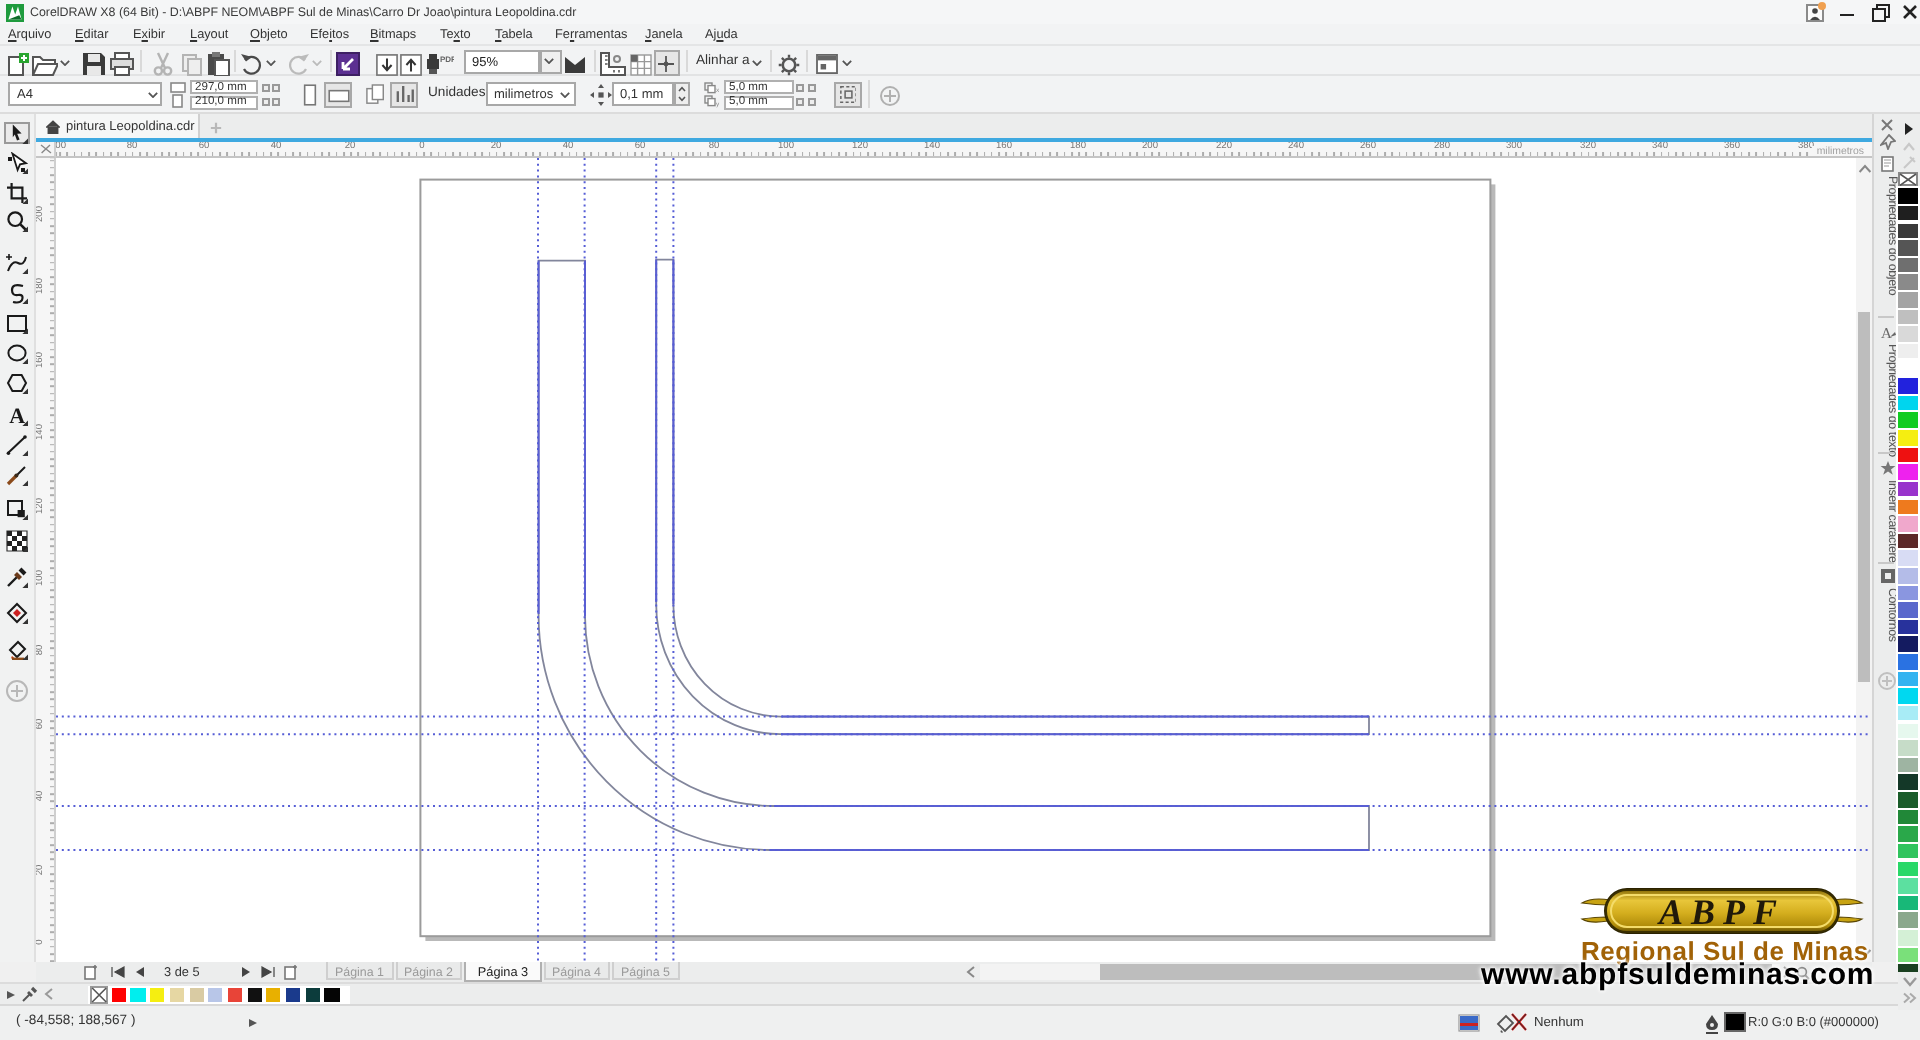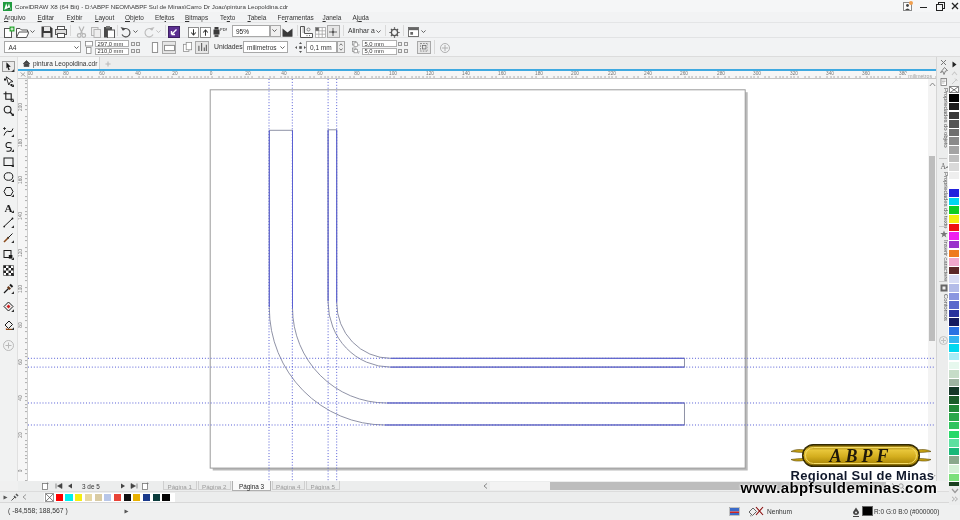--- a/index.html
+++ b/index.html
@@ -631,13 +631,13 @@
 <path d="M19 9 Q10 7.5 5 10.5 Q12 11.5 18 11.5 Z"></path>
       <path d="M18 19.5 Q9 21 5 18.5 Q12 17.5 17 17.5 Z"></path>
 <path d="M131 9 Q140 7.5 145 10.5 Q138 11.5 132 11.5 Z"></path>
       <path d="M132 19.5 Q141 21 145 18.5 Q138 17.5 133 17.5 Z"></path>
 </g>
 <rect x="16" y="3" width="118" height="23" rx="11.5" fill="#2a2200"></rect>
 <rect x="17" y="4" width="116" height="21" rx="10.5" fill="url(#gold)" stroke="#3a2f00" stroke-width="1"></rect>
 <rect x="19.5" y="6.5" width="111" height="16" rx="8" fill="none" stroke="#f4dc6a" stroke-width="1"></rect>
 <text x="75" y="21" text-anchor="middle" font-family="Liberation Serif" font-style="italic" font-weight="bold" font-size="18" fill="#20190a" letter-spacing="4">ABPF</text>
 </svg>
-<div class="abs" style="left:790.5px;top:467.5px;width:150px;z-index:30;font-size:13px;font-weight:bold;color:#0f172a;white-space:nowrap;letter-spacing:0.28px;text-shadow:0 0 2px #fff,0 0 2px #fff,0 0 3px #fff;">Regional Sul de Minas</div>
+<div class="abs" style="left:790.5px;top:467.5px;width:150px;z-index:30;font-size:13px;font-weight:bold;color:#a16207;white-space:nowrap;letter-spacing:0.28px;text-shadow:0 0 2px #fff,0 0 2px #fff,0 0 3px #fff;">Regional Sul de Minas</div>
 <div class="abs" style="left:740.5px;top:478.5px;width:200px;z-index:30;font-size:15px;font-weight:bold;color:#000;white-space:nowrap;letter-spacing:0.4px;text-shadow:0 0 2px #fff,0 0 2px #fff,0 0 3px #fff;">www.abpfsuldeminas.com</div>
 </body></html>

